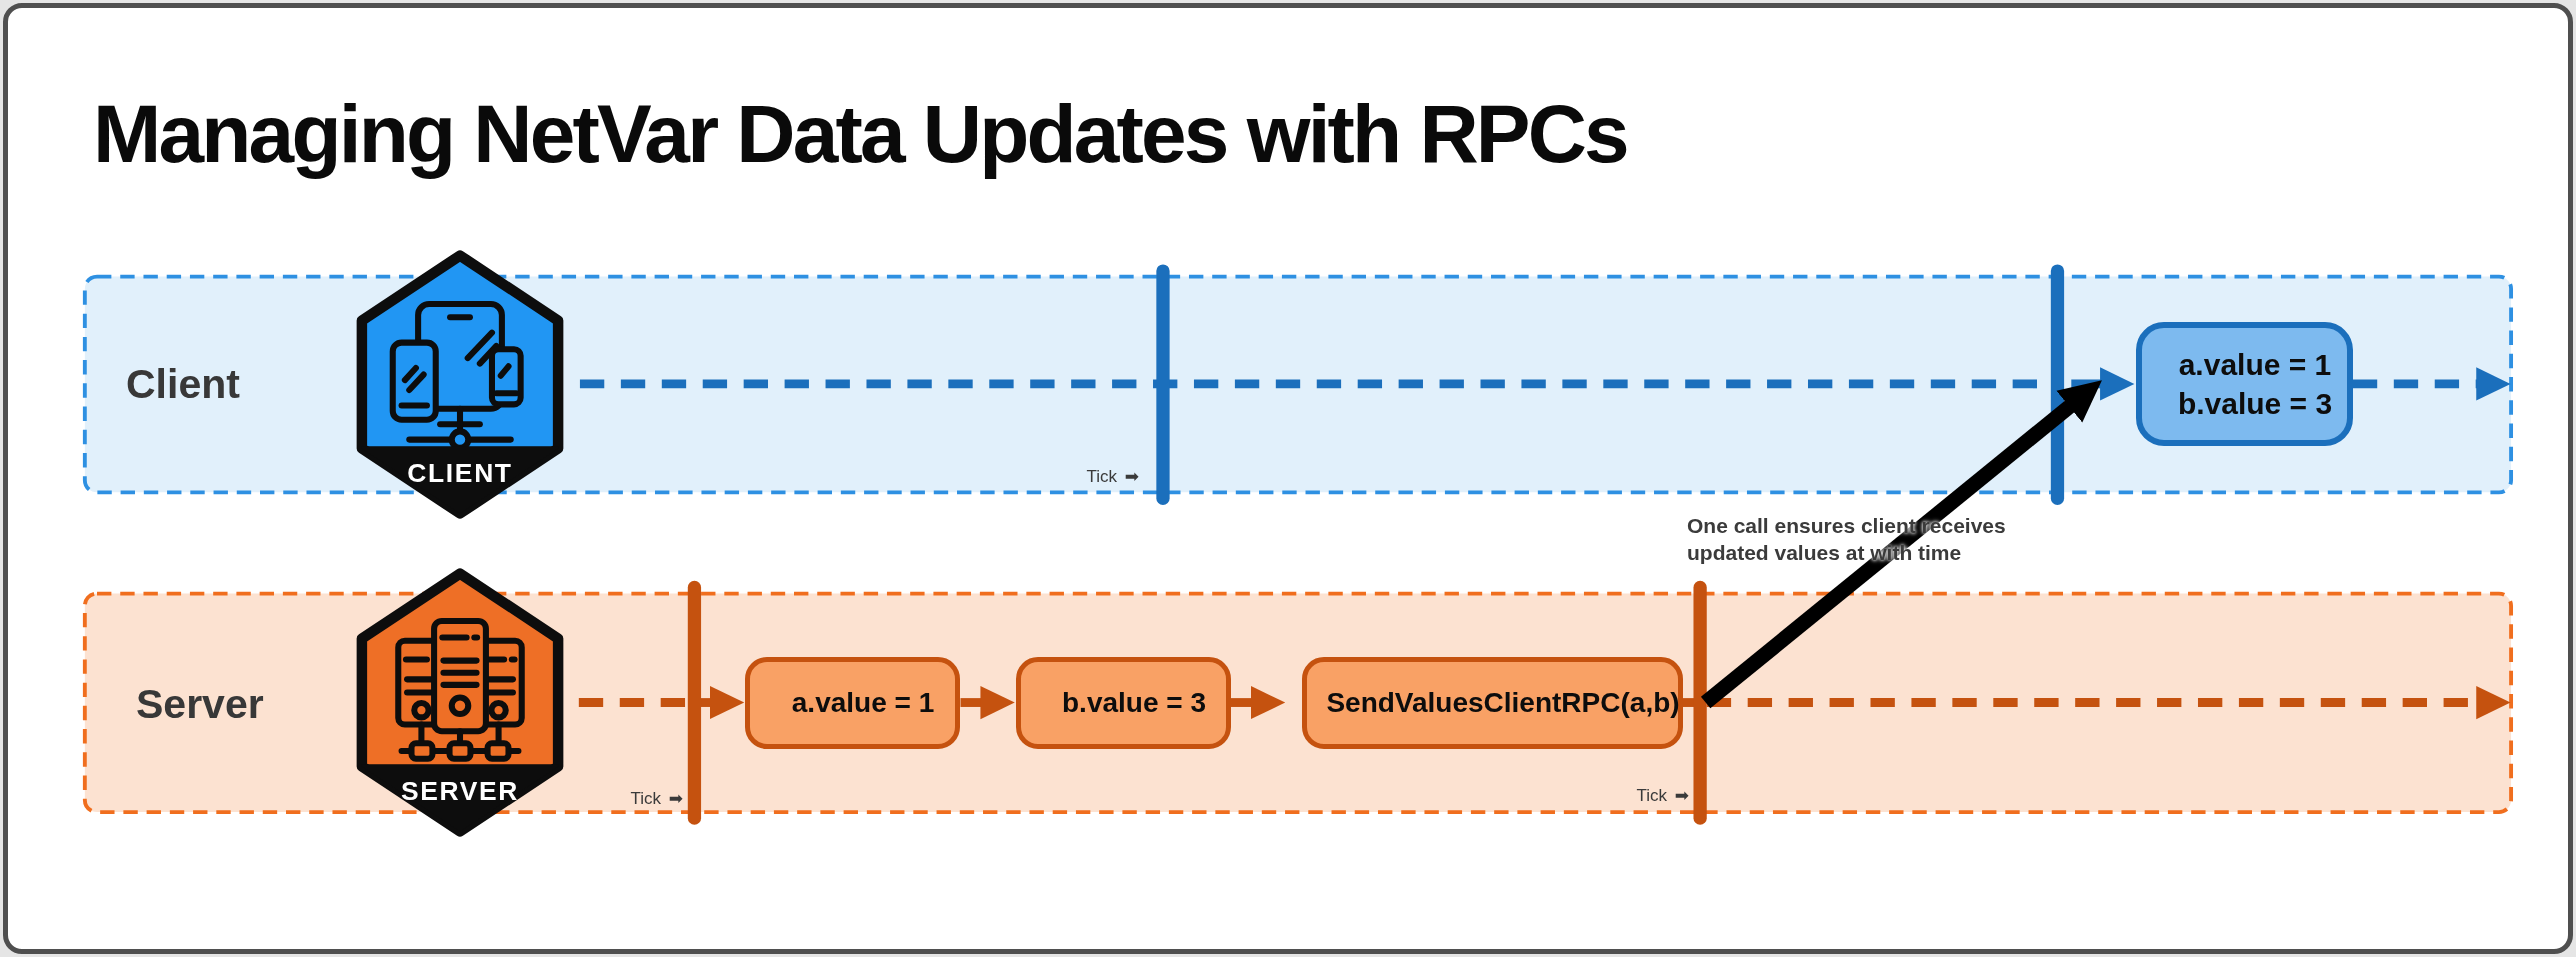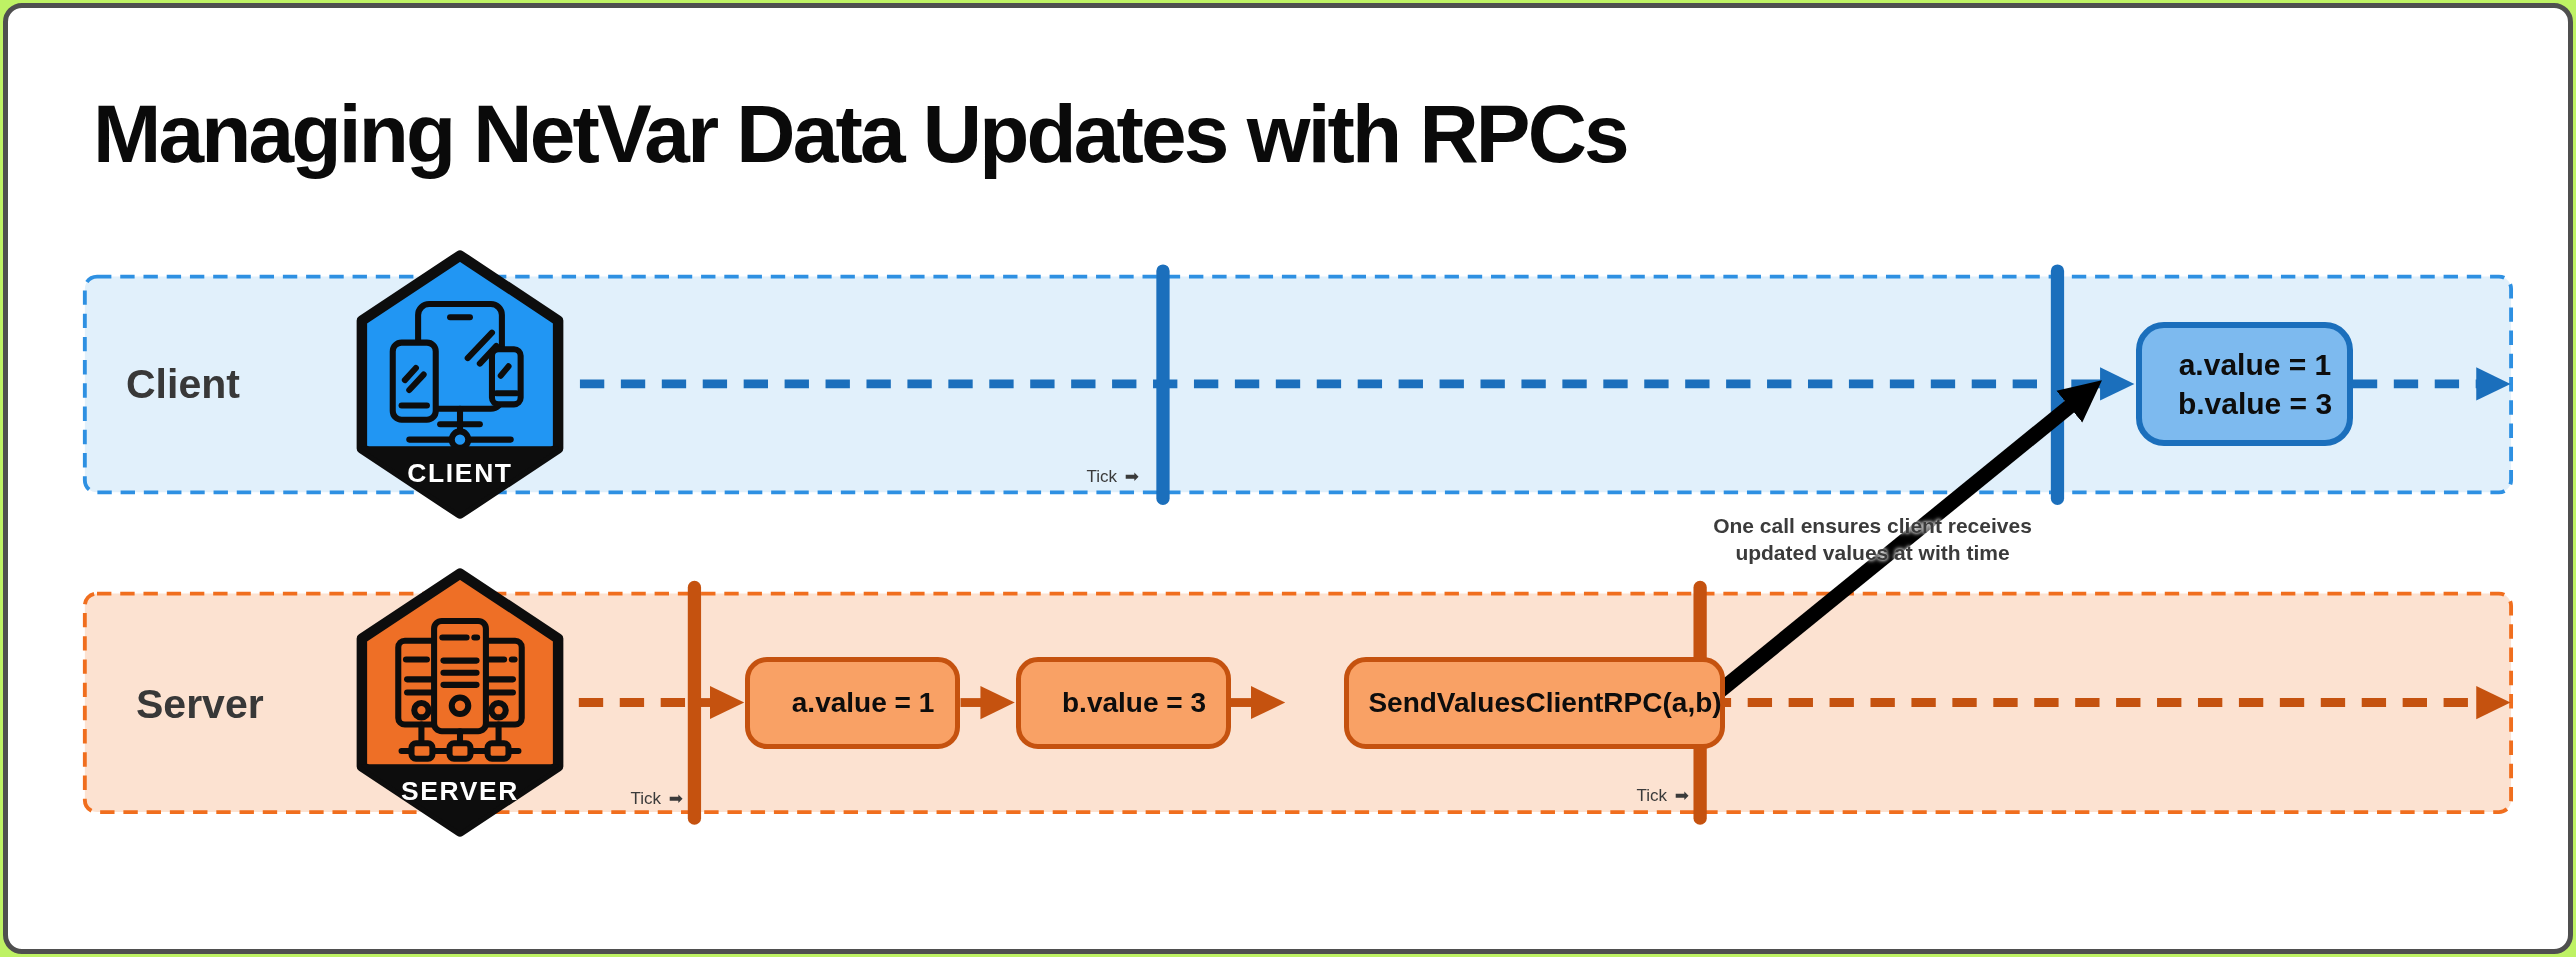--- a/index.html
+++ b/index.html
@@ -1,31 +1,31 @@
 <!DOCTYPE html>
 <html style="font-size:8.9px"><head>
 <meta charset="utf-8">
 <style>
   html,body{margin:0;padding:0;background:#ffffff;}
   body{font-family:"Liberation Sans", sans-serif;}
-  .canvas{position:relative;width:2576px;height:957px;background:#bef264;overflow:hidden;}
+  .canvas{position:relative;width:2576px;height:957px;background:#e5e5e5;overflow:hidden;}
   .frame{position:absolute;inset:3.3px;border:5px solid #4f4f4f;border-radius:19px;background:#ffffff;}
   .title{position:absolute;left:93px;top:87px;font-size:82px;font-weight:bold;letter-spacing:-2.8px;color:#0a0a0a;white-space:nowrap;}
   .overlay{position:absolute;left:0;top:0;width:2576px;height:957px;z-index:1;}
   .lane-label{position:absolute;z-index:2;font-size:41px;font-weight:bold;color:#383838;transform:translateY(-50%);}
   .hexwrap{position:absolute;z-index:3;}
   .node{position:absolute;z-index:3;display:flex;flex-direction:column;align-items:center;justify-content:center;box-sizing:border-box;font-weight:bold;color:#0d0d0d;text-align:center;padding-left:21px;}
   .client-box{left:2136px;top:322px;width:217px;height:124px;background:#7dbaef;border:6.6px solid #1b6fbc;border-radius:28px;font-size:30px;line-height:39px;}
   .srv-box{top:657px;height:92px;background:#f9a165;border:5.5px solid #c5520f;border-radius:22px;font-size:28px;}
   .srv-box-1{left:745px;width:215px;}
   .srv-box-2{left:1016px;width:215px;}
-  .srv-box-3{left:1344px;width:381px;}
+  .srv-box-3{left:1302px;width:381px;}
   .tick-label{position:absolute;z-index:2;font-size:17px;color:#3a3a3a;white-space:nowrap;transform:translate(-100%,-50%);}
   .tick-label .glyph{margin-left:7.7px;}
-  .annotation{position:absolute;left:1687px;top:512px;width:371px;z-index:4;text-align:center;font-size:21px;line-height:27px;font-weight:bold;color:#3b3b3b;text-shadow:0 0 3.3px #fff,0 0 5.5px #fff;}
+  .annotation{position:absolute;left:1687px;top:512px;width:371px;z-index:4;font-size:21px;line-height:27px;font-weight:bold;color:#3b3b3b;text-shadow:0 0 3.3px #fff,0 0 5.5px #fff;}
   .hexlabel{font-weight:bold;letter-spacing:3px;}
 </style>
 </head>
 <body>
 
 <div class="canvas">
   <div class="frame"></div>
 
   <div class="title">Managing NetVar Data Updates with RPCs</div>
 

